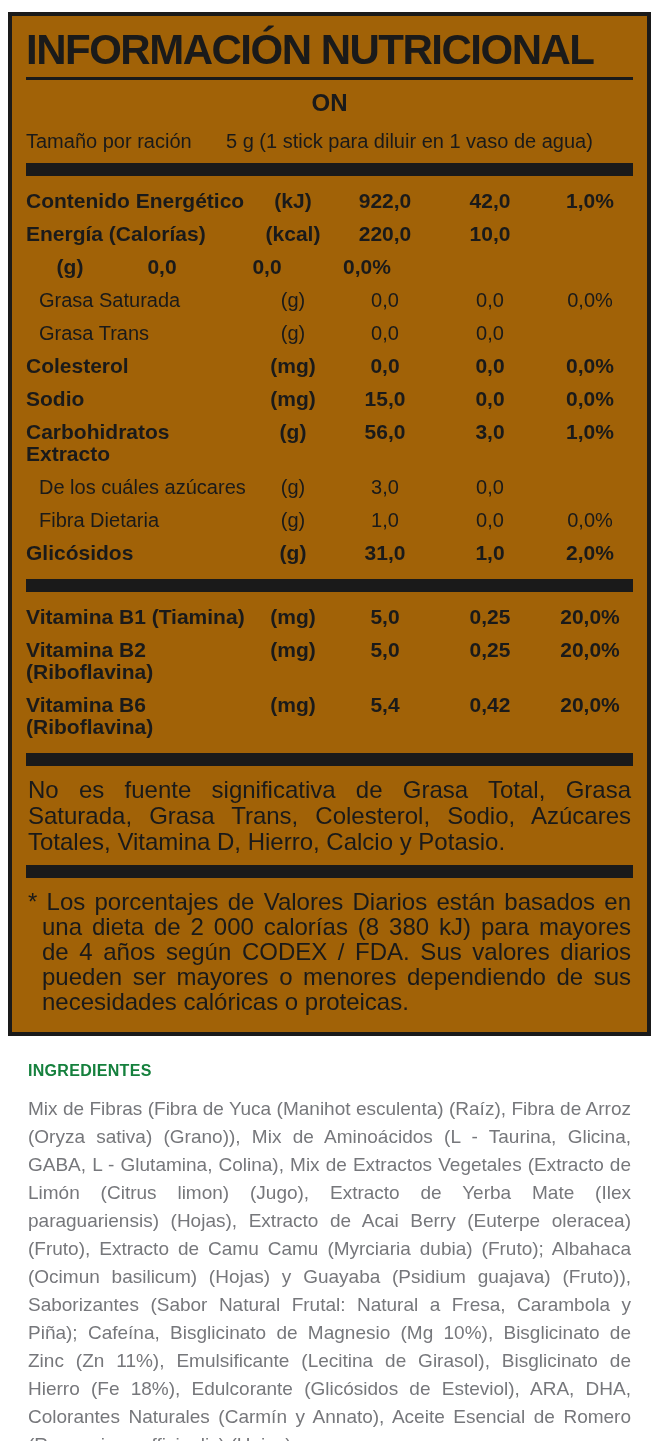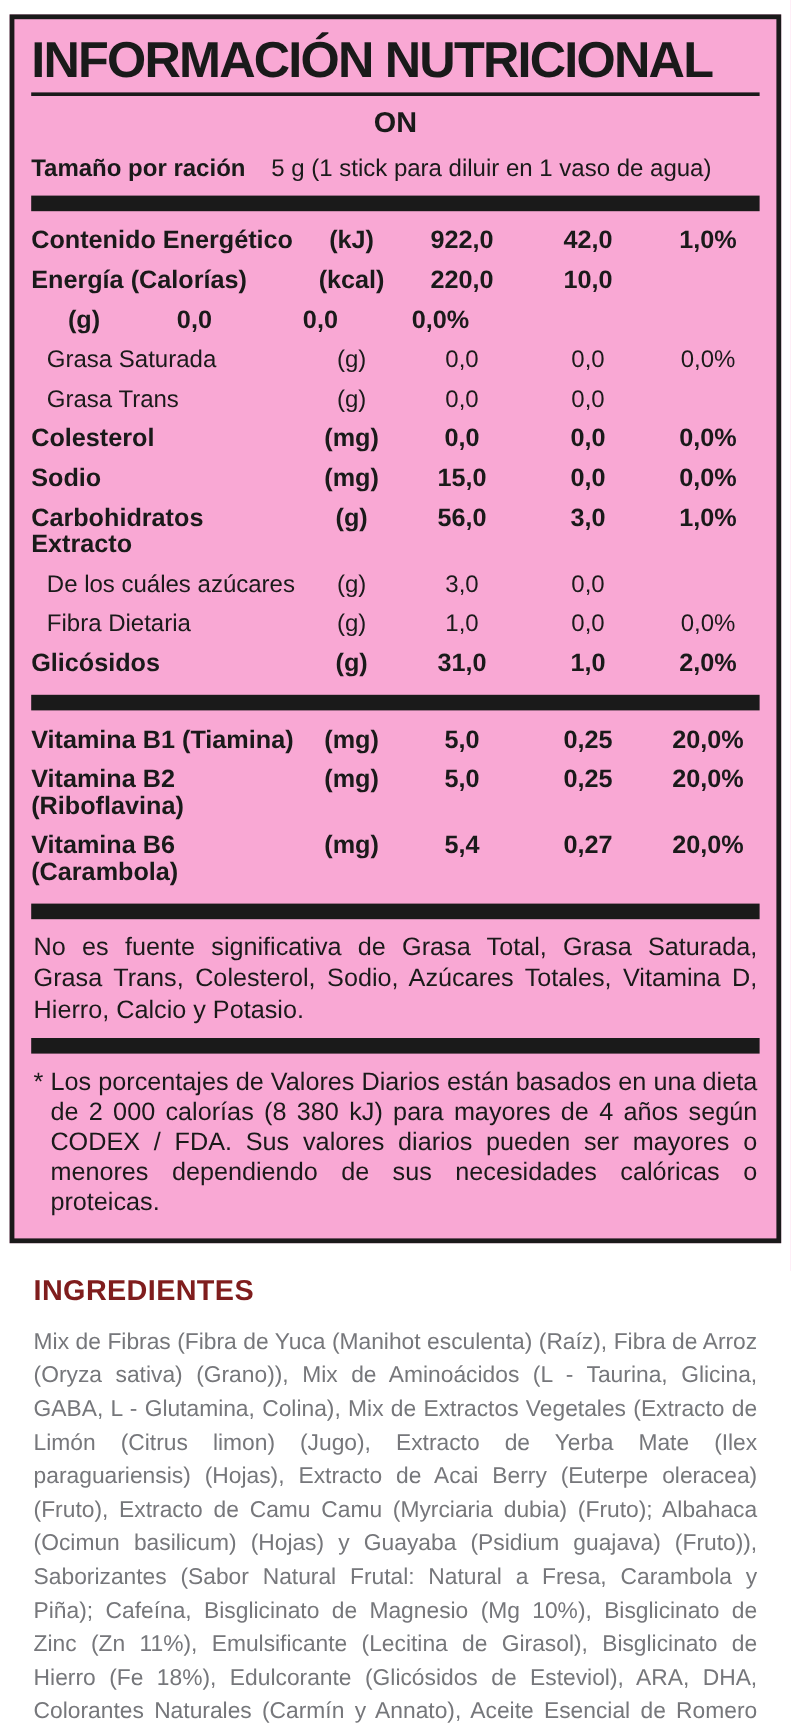--- a/index.html
+++ b/index.html
@@ -12,71 +12,71 @@
     color: #1a1a1a;
     overflow: hidden;
   }
 
   
   .panel {
     width: 643px;
     margin: 12px 6px 0 8px;
     border: 4px solid #1a1a1a;
     padding: 8px 14px 14px 14px;
-    background: #f9a8d4;
+    background: #a16207;
   }
   .title {
     font-size: 42px;
     font-weight: 700;
     letter-spacing: -1.5px;
     line-height: 1.05;
     margin: 4px 0 0 0;
     white-space: nowrap;
   }
   .title-rule { height: 3px; background: #1a1a1a; margin: 5px 0 9px 0; }
   .brand { text-align: center; font-size: 24px; font-weight: 700; margin: 2px 0 12px 0; }
 
   .serving-row { display: flex; font-size: 20px; line-height: 25px; }
-  .serving-label { width: 200px; font-weight: 700; }
+  .serving-label { width: 200px; font-weight: 400; }
   .serving-value { flex: 1; }
 
   .bar { height: 13px; background: #1a1a1a; margin: 9px 0; }
 
   .thead { display: flex; font-size: 17px; line-height: 19px; margin: 3px 0 10px 0; color: #1a1a1a; }
   .thead .c-name { padding-top: 2px; }
 
   .c-name { flex: 1; text-align: left; }
   .c-unit { width: 88px; text-align: center; }
   .c-100  { width: 96px; text-align: center; }
   .c-5    { width: 114px; text-align: center; }
   .c-dv   { width: 86px; text-align: center; }
 
   .row { display: flex; align-items: flex-start; font-size: 21px; line-height: 22px; padding: 5px 0 6px 0; }
   .row.bold { font-weight: 700; }
   .row.indent .c-name { padding-left: 13px; font-size: 20px; }
   .row.indent { font-size: 20px; }
 
   .note {
-    font-size: 21px;
+    font-size: 24px;
     line-height: 26px;
     text-align: justify;
     margin: 11px 2px 10px 2px;
   }
   .note.hanging {
     padding-left: 14px;
     text-indent: -14px;
     line-height: 25px;
     margin-bottom: 4px;
   }
 
   
   .ingredients { margin: 26px 28px 0 28px; }
   .ing-head {
-    color: #7f1d1d;
-    font-size: 24px;
+    color: #15803d;
+    font-size: 16px;
     font-weight: 700;
     letter-spacing: 0.3px;
     margin: 0 0 15px 0;
   }
   .ing-text {
     color: #76777b;
     font-size: 19px;
     line-height: 28px;
     text-align: justify;
     margin: 0;
@@ -204,24 +204,24 @@
 
   <div class="row bold">
     <span class="c-name">Vitamina B2 (Riboflavina)</span>
     <span class="c-unit">(mg)</span>
     <span class="c-100">5,0</span>
     <span class="c-5">0,25</span>
     <span class="c-dv">20,0%</span>
   </div>
 
   <div class="row bold">
-    <span class="c-name">Vitamina B6 (Carambola)</span>
+    <span class="c-name">Vitamina B6 (Riboflavina)</span>
     <span class="c-unit">(mg)</span>
     <span class="c-100">5,4</span>
-    <span class="c-5">0,27</span>
+    <span class="c-5">0,42</span>
     <span class="c-dv">20,0%</span>
   </div>
 </div>
 
   <div class="bar"></div>
 
   <p class="note">No es fuente significativa de Grasa Total, Grasa Saturada, Grasa Trans, Colesterol, Sodio, Azúcares Totales, Vitamina D, Hierro, Calcio y Potasio.</p>
 
   <div class="bar"></div>
 

